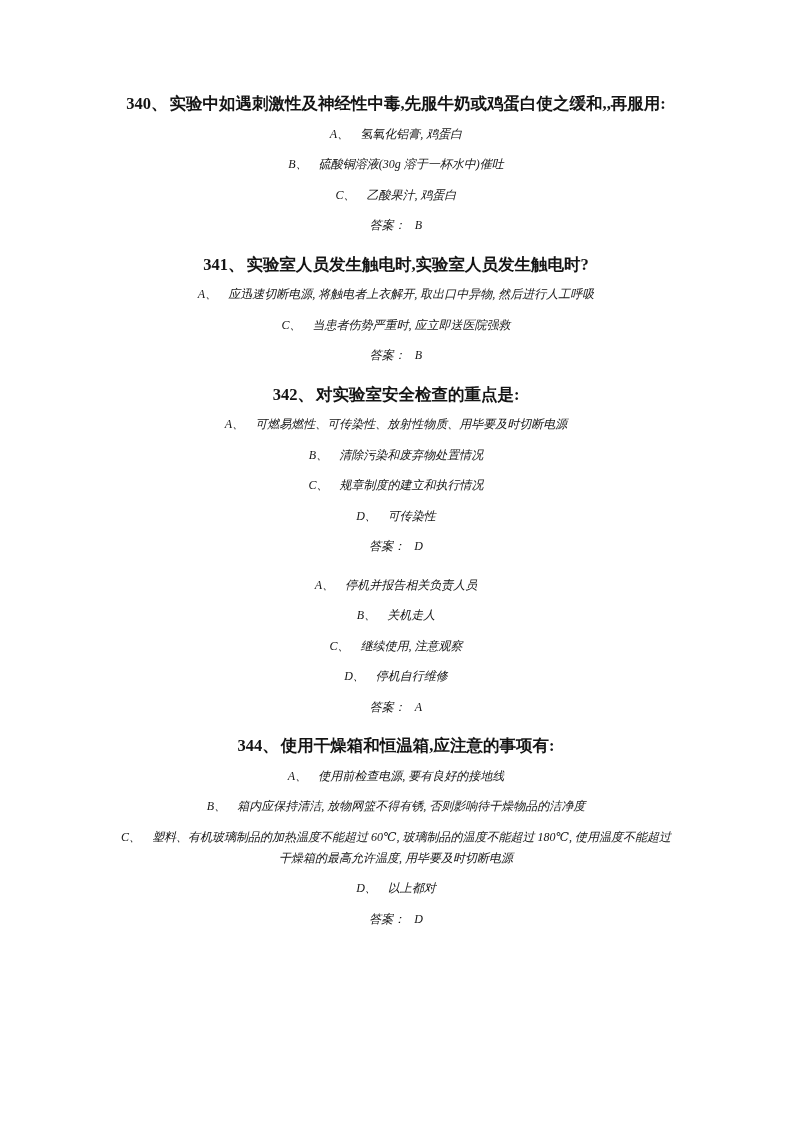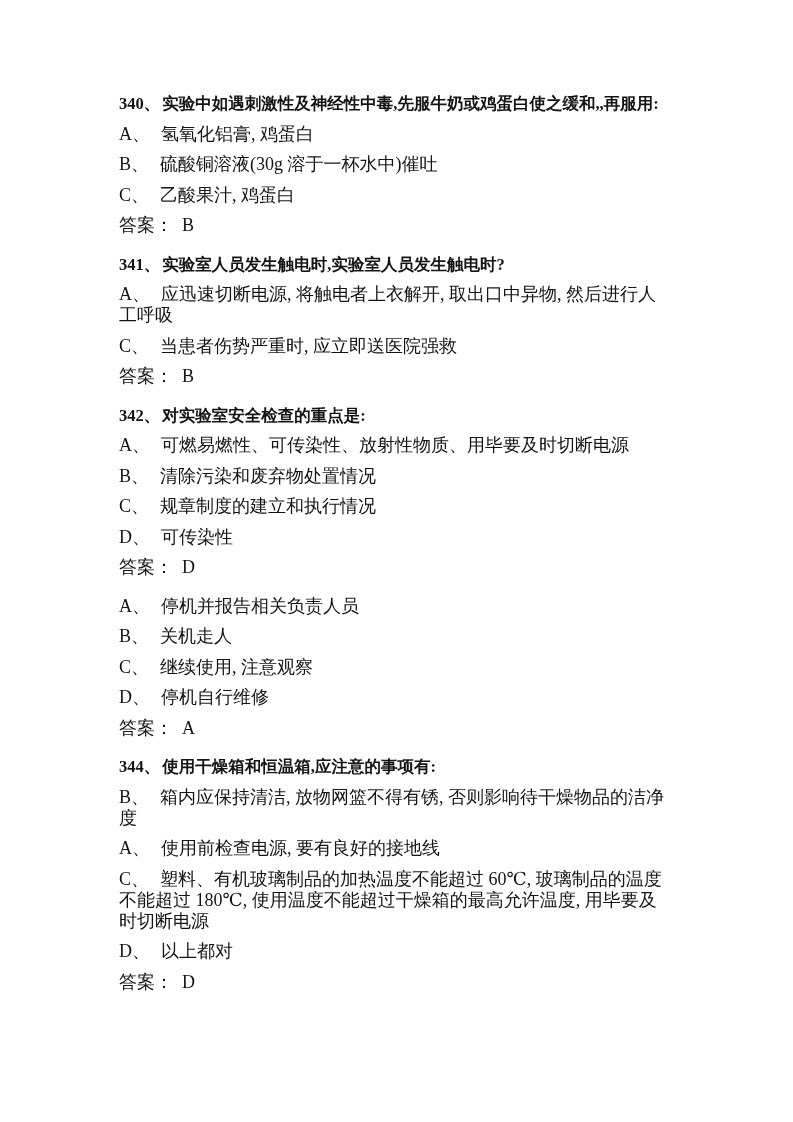--- a/index.html
+++ b/index.html
@@ -14,33 +14,34 @@
     font-family: "Liberation Serif", "DejaVu Serif", serif;
     color: #141414;
     overflow: hidden;
   }
   .page {
     width: 793px;
     height: 1122px;
     background: #ffffff;
     padding: 85px 120px 0 119px;
   }
-  p { margin: 0; }
+  p { margin: 0; text-align: center; }
   .question { padding-top: 8px; }
   .q-title {
     font-weight: 700;
     font-size: 16.5px;
     line-height: 21px;
     margin-bottom: 9.5px;
   }
   .q-num { margin-right: 2px; }
   .option, .answer-line {
-    font-size: 18px;
+    font-size: 12px;
     line-height: 21px;
     margin-bottom: 9.5px;
+    font-style: italic;
   }
   .opt-label { margin-right: 11px; }
   .ans-value { margin-left: 9px; }
 </style>
 </head>
 <body>
 
 <div class="page">
   <div id="questions">
   <section class="question">
@@ -89,23 +90,23 @@
   <p class="option"><span class="opt-label">C、</span><span class="opt-text">继续使用, 注意观察</span></p>
 
   <p class="option"><span class="opt-label">D、</span><span class="opt-text">停机自行维修</span></p>
 </div>
     <p class="answer-line"><span class="ans-label">答案：</span><span class="ans-value">A</span></p>
   </section>
 
   <section class="question">
     <p class="q-title"><span class="q-num">344、</span><span class="q-text">使用干燥箱和恒温箱,应注意的事项有:</span></p>
     <div class="options">
+  <p class="option"><span class="opt-label">A、</span><span class="opt-text">使用前检查电源, 要有良好的接地线</span></p>
+
   <p class="option"><span class="opt-label">B、</span><span class="opt-text">箱内应保持清洁, 放物网篮不得有锈, 否则影响待干燥物品的洁净度</span></p>
-
-  <p class="option"><span class="opt-label">A、</span><span class="opt-text">使用前检查电源, 要有良好的接地线</span></p>
 
   <p class="option"><span class="opt-label">C、</span><span class="opt-text">塑料、有机玻璃制品的加热温度不能超过 60℃, 玻璃制品的温度不能超过 180℃, 使用温度不能超过干燥箱的最高允许温度, 用毕要及时切断电源</span></p>
 
   <p class="option"><span class="opt-label">D、</span><span class="opt-text">以上都对</span></p>
 </div>
     <p class="answer-line"><span class="ans-label">答案：</span><span class="ans-value">D</span></p>
   </section>
 </div>
 </div>
 

